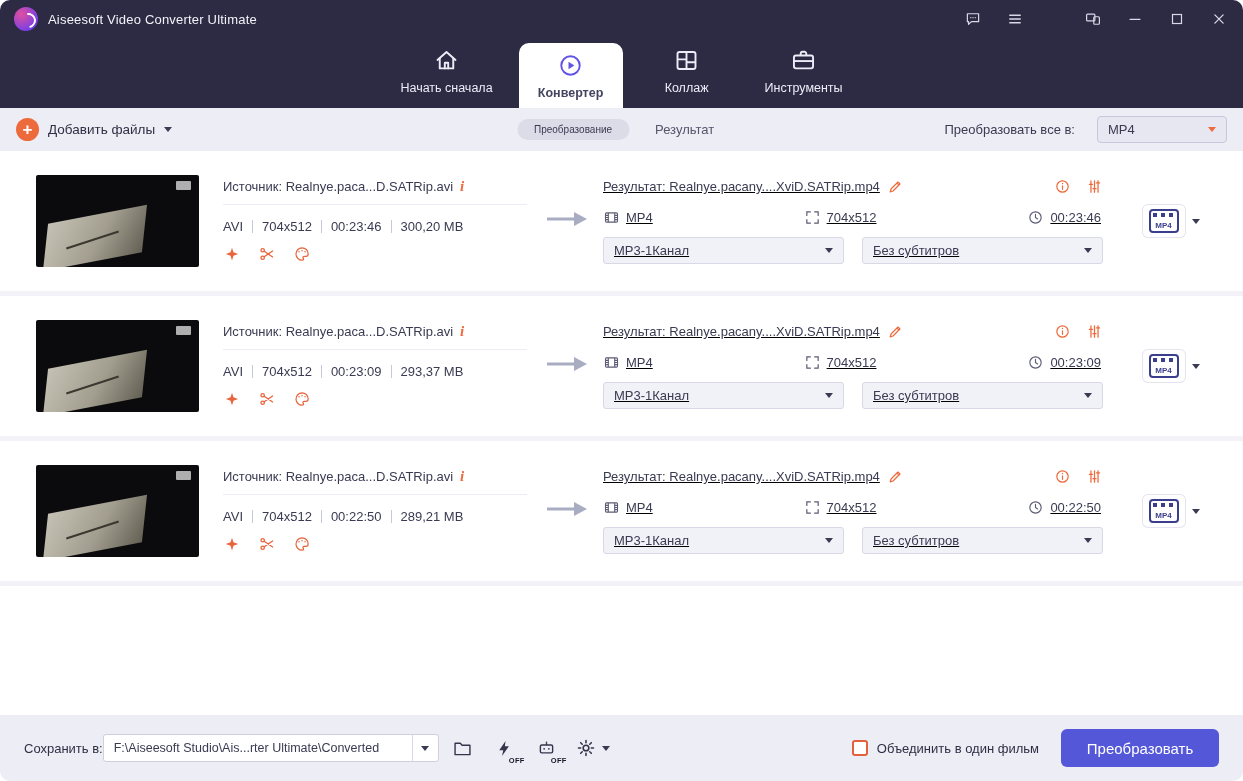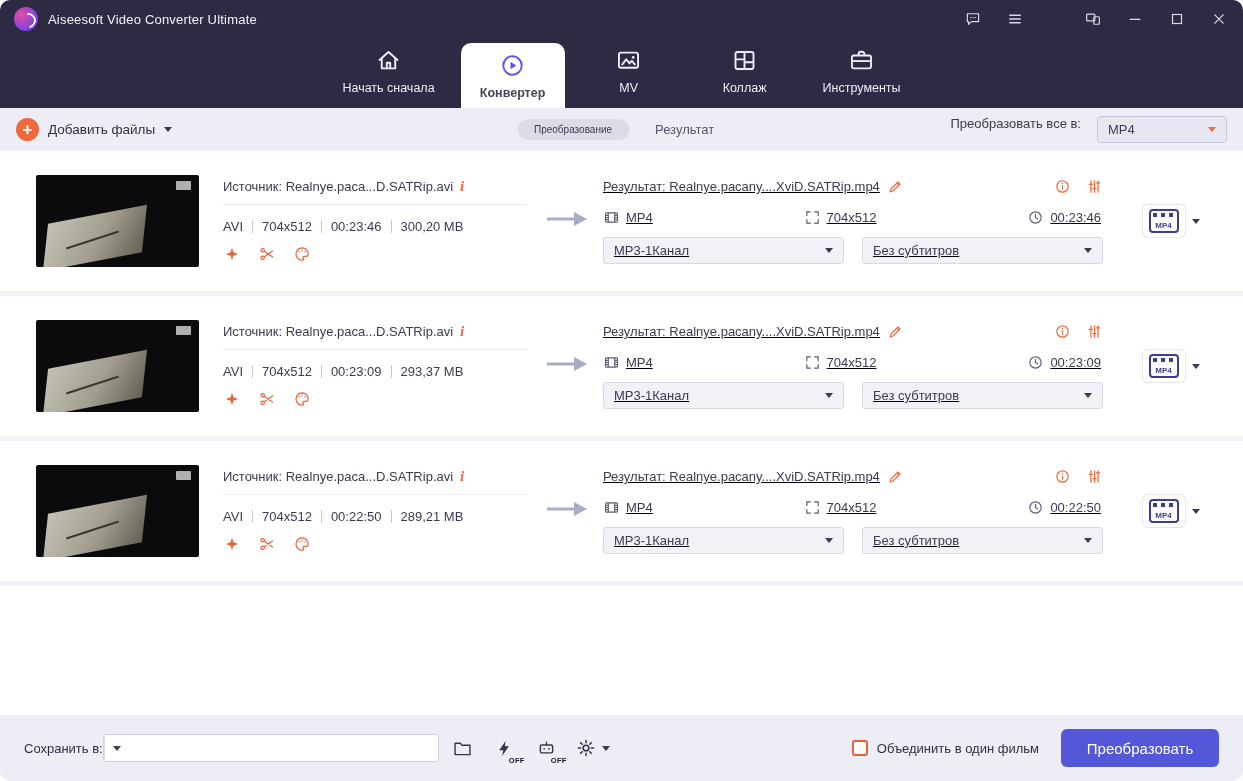--- a/index.html
+++ b/index.html
@@ -28,21 +28,21 @@
   
   .toolbar { height:43px; background:#ededf5; display:flex; align-items:center; padding:0 16px; position:relative; flex:0 0 auto; }
   .add-files { display:flex; align-items:center; gap:9px; cursor:pointer; }
   .add-circle { width:23px; height:23px; border-radius:50%; background:#ed6a3c; color:#fff; display:flex; align-items:center; justify-content:center; font-size:17px; font-weight:bold; line-height:1; }
   .add-label { font-size:13.5px; color:#2f2f45; }
   .caret { width:0; height:0; border-left:4.5px solid transparent; border-right:4.5px solid transparent; border-top:5.5px solid #3a3a52; }
   .caret.orange { border-top-color:#ed6a3c; }
   .segments { position:absolute; left:50%; top:0; height:100%; transform:translateX(-53%); display:flex; align-items:center; gap:26px; }
   .seg-pill { background:#dcdce9; border-radius:14px; padding:5px 17px; font-size:10px; color:#3a3a52; cursor:pointer; }
   .seg-plain { font-size:13px; color:#55556c; cursor:pointer; }
-  .convert-all { margin-left:auto; display:flex; gap:16px; }
+  .convert-all { margin-left:auto; display:flex; align-items:center; gap:22px; }
   .ca-label { font-size:13px; color:#3a3a52; }
   .dd { display:flex; align-items:center; justify-content:space-between; width:130px; height:27px; background:#e7e7f2; border:1px solid #c7c7de; border-radius:4px; padding:0 10px; font-size:13px; color:#3a3a52; cursor:pointer; }
 
   
   .filelist { flex:1 1 auto; background:#fff; overflow:hidden; }
   .file-row { display:flex; align-items:center; padding:15px 20px 15px 36px; border-bottom:5px solid #f2f2f8; height:145px; }
   .thumb { width:163px; height:92px; background:#0b0b0e; border-radius:2px; position:relative; overflow:hidden; flex:0 0 auto; cursor:pointer; }
   .thumb .paper { position:absolute; left:6%; bottom:6%; width:60%; height:52%; background:linear-gradient(115deg,#d9d5c6 0%,#b3ae9d 55%,#6e6a5c 100%); transform:skew(-10deg,-7deg) rotate(-4deg); opacity:.9; }
   .thumb .pen { position:absolute; left:18%; bottom:28%; width:34%; height:2px; background:#3a382f; transform:rotate(-18deg); }
   .thumb .wm { position:absolute; top:6px; right:8px; width:15px; height:9px; background:#d8d8d8; opacity:.8; border-radius:1px; }
@@ -146,28 +146,20 @@
       <span class="nt-label">Начать сначала</span>
     </div>
     <div class="navtab active">
       <svg viewBox="0 0 24 24" fill="none" stroke="currentColor" stroke-width="1.7">
           <circle cx="12" cy="12" r="8.2"></circle>
           <path d="M10.2 8.6l5.2 3.4-5.2 3.4z" fill="currentColor" stroke="none"></path>
         </svg>
       <span class="nt-label">Конвертер</span>
     </div>
     <div class="navtab">
-      <svg viewBox="0 0 24 24" fill="none" stroke="currentColor" stroke-width="1.7" stroke-linecap="round" stroke-linejoin="round">
-          <rect x="3.5" y="5" width="17" height="13.5" rx="1.8"></rect>
-          <path d="M6.5 15.5l3.5-4.5 3 3.6 2-2.4 2.5 3.3"></path>
-          <circle cx="16.2" cy="9.2" r="1.2" fill="currentColor" stroke="none"></circle>
-        </svg>
-      <span class="nt-label">MV</span>
-    </div>
-    <div class="navtab">
       <svg viewBox="0 0 24 24" fill="none" stroke="currentColor" stroke-width="1.7" stroke-linejoin="round">
           <rect x="4" y="4.5" width="16" height="15" rx="1.8"></rect>
           <path d="M12 4.5v15M4 11h8M12 13.5h8"></path>
         </svg>
       <span class="nt-label">Коллаж</span>
     </div>
     <div class="navtab">
       <svg viewBox="0 0 24 24" fill="none" stroke="currentColor" stroke-width="1.7" stroke-linejoin="round">
           <rect x="3.5" y="7.5" width="17" height="11.5" rx="1.8"></rect>
           <path d="M9.5 7.5V6a1.8 1.8 0 0 1 1.8-1.8h1.4A1.8 1.8 0 0 1 14.5 6v1.5"></path>
@@ -514,20 +506,21 @@
           </div>
         <span class="caret"></span>
       </div>
     </div>
 
   </div>
 
   <div class="footer">
     <span class="save-label">Сохранить в:</span>
     <div class="path-box">
+      <span class="path-text">F:\Aiseesoft Studio\Ais...rter Ultimate\Converted</span>
       <span class="path-caret">
           <span class="caret"></span>
         </span>
     </div>
     <div class="ftbtn">
       <svg viewBox="0 0 24 24" fill="none" stroke="currentColor" stroke-width="1.6" stroke-linejoin="round">
           <path d="M3.5 6h6l2 2.2h9V19h-17z"></path>
         </svg>
     </div>
     <div class="ftbtn">

